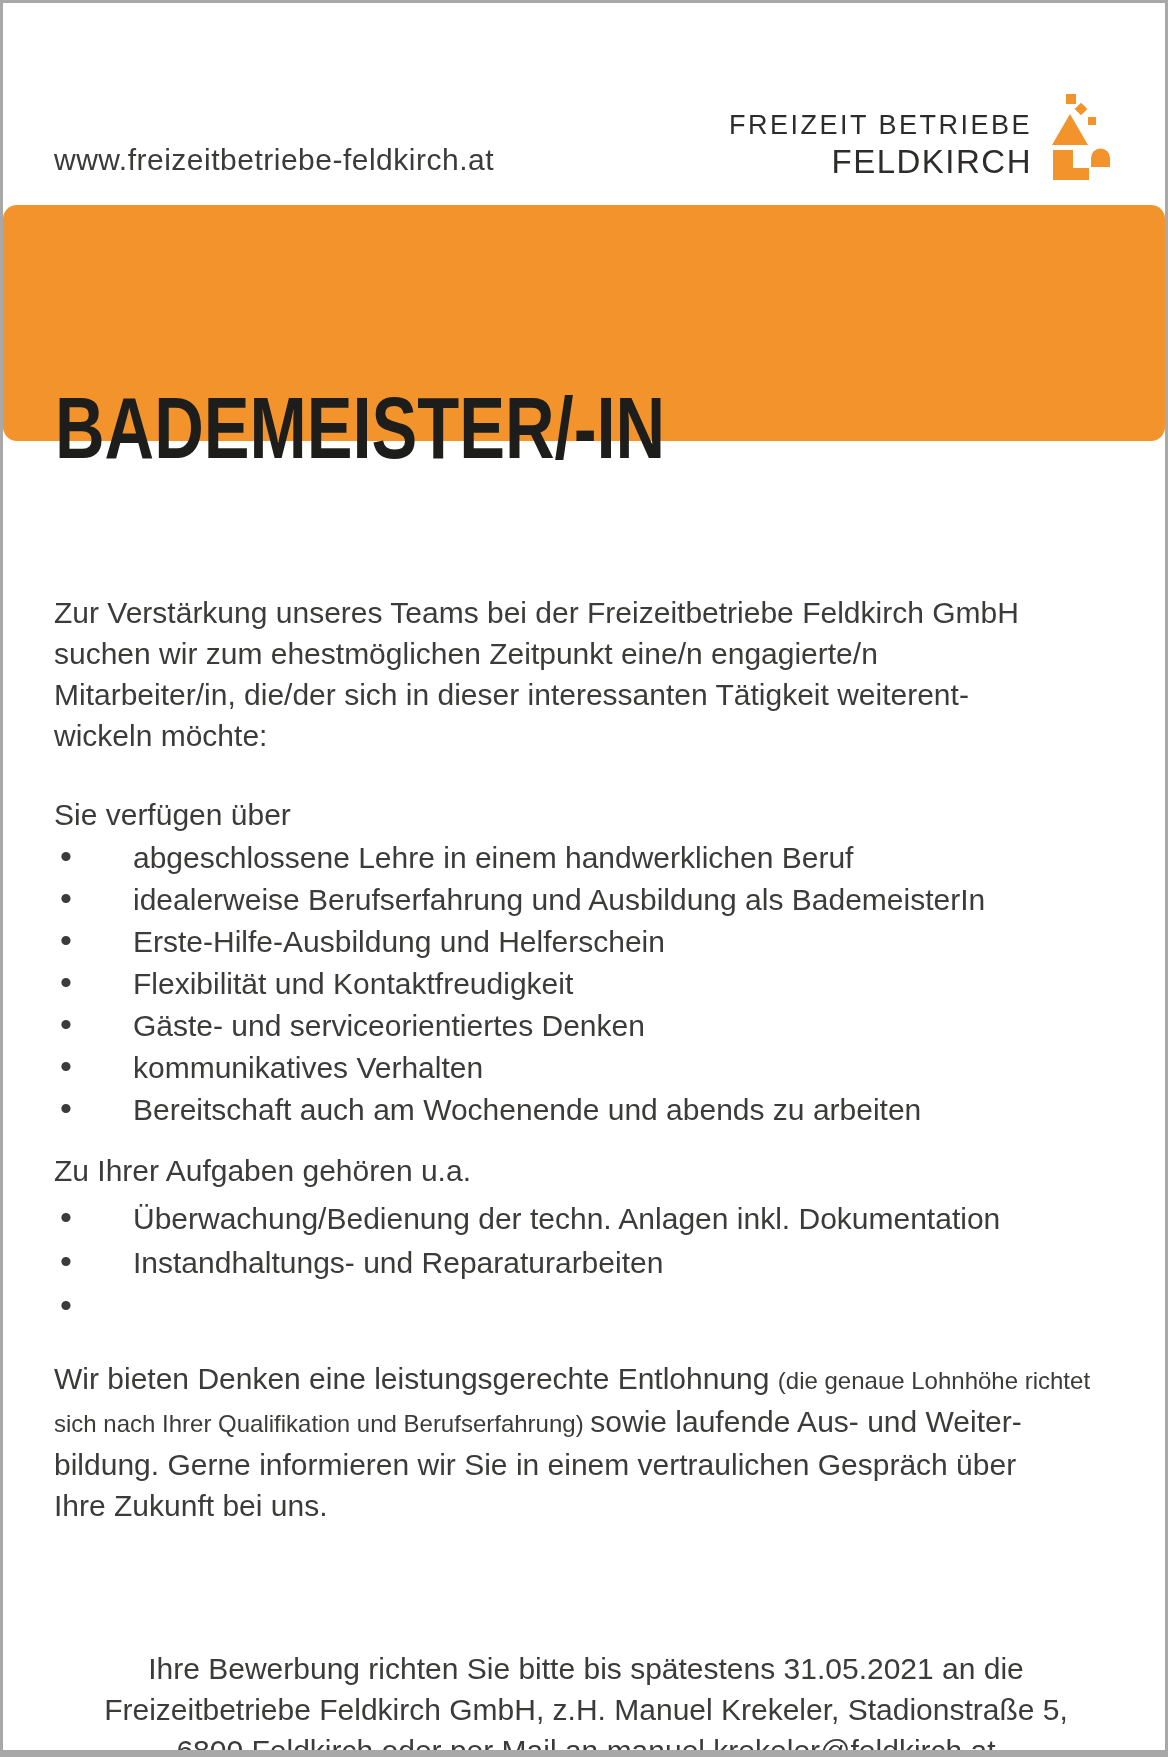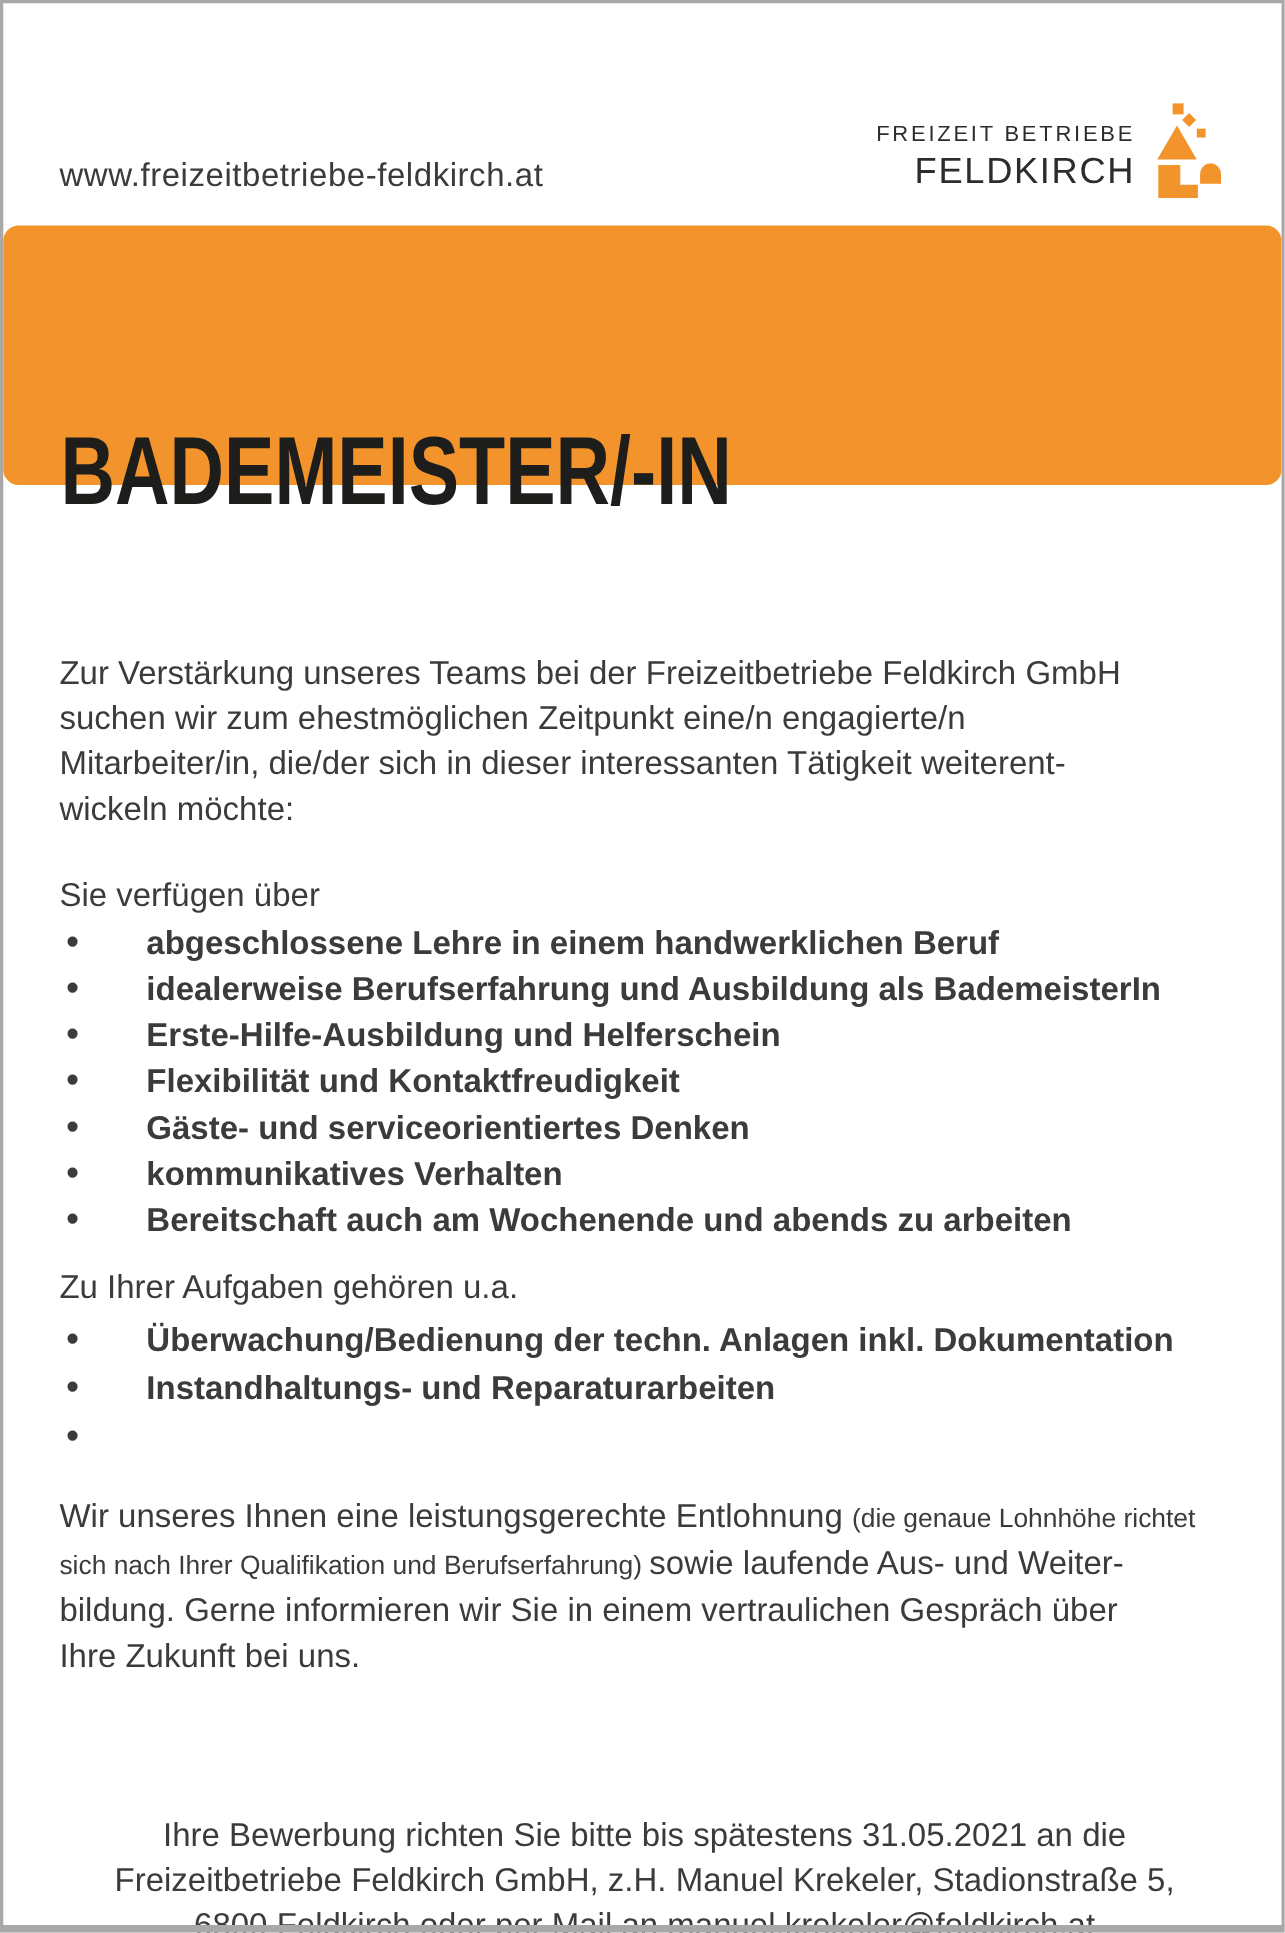--- a/index.html
+++ b/index.html
@@ -22,21 +22,21 @@
   
   .url {
     position:absolute; left:54px; top:143px;
     font-size:30px; letter-spacing:0.5px;
     white-space:nowrap;
   }
   .logo-text {
     position:absolute; right:136px; top:112px;
     text-align:right; color:#2D2C2B; line-height:1;
   }
-  .logo-line1 { font-size:20px; letter-spacing:2.5px; font-weight:400; white-space:nowrap; }
+  .logo-line1 { font-size:27px; letter-spacing:2.5px; font-weight:400; white-space:nowrap; }
   .logo-line2 { font-size:33px; letter-spacing:1.5px; font-weight:normal; margin-top:6px; white-space:nowrap; }
   .logo-icon { position:absolute; left:1040px; top:88px; width:70px; height:95px; }
   .logo-icon path, .logo-icon rect, .logo-icon polygon { fill:var(--orange, #F3932C); }
   
   .banner {
     position:absolute; left:3px; right:3px; top:205px; height:236px;
     background:var(--orange, #F3932C);
     border-radius:14px;
   }
   .banner h1 {
@@ -58,21 +58,21 @@
   #qual-list    { top:836px; }
   #qual-list .li { line-height:40px; }
   #tasks-heading{ top:1150px; }
   #tasks-list   { top:1196px; }
   #tasks-list .li { line-height:42px; }
   #offer        { top:1358px; }
   #application  { top:1648px;text-align:center; }
   .li { display:flex; align-items:baseline; }
   .bullet { margin-left:6px; width:73px; flex:0 0 73px; }
   .bullet::before { content:"\2022"; font-size:34px; }
-  .li-text { white-space:nowrap;font-weight:bold; }
+  .li-text { white-space:nowrap; }
   .small { font-size:24px; }
 </style>
 </head>
 <body>
 
 <div class="frame"></div>
 
 <header>
   <div class="url">www.freizeitbetriebe-feldkirch.at</div>
 
@@ -147,21 +147,21 @@
     <div class="li">
       <span class="bullet"></span>
       <span class="li-text">Instandhaltungs- und Reparaturarbeiten</span>
     </div>
     <div class="li">
       <span class="bullet"></span>
     </div>
   </div>
 
   <div class="text" id="offer">
-    <div class="line"><span>Wir unseres Ihnen eine leistungsgerechte Entlohnung </span><span class="small">(die genaue Lohnhöhe richtet</span></div>
+    <div class="line"><span>Wir bieten Denken eine leistungsgerechte Entlohnung </span><span class="small">(die genaue Lohnhöhe richtet</span></div>
     <div class="line"><span class="small">sich nach Ihrer Qualifikation und Berufserfahrung) </span><span>sowie laufende Aus- und Weiter-</span></div>
     <div class="line">bildung. Gerne informieren wir Sie in einem vertraulichen Gespräch über</div>
     <div class="line">Ihre Zukunft bei uns.</div>
   </div>
 
   <div class="text" id="application">
     <div class="line">Ihre Bewerbung richten Sie bitte bis spätestens 31.05.2021 an die</div>
     <div class="line">Freizeitbetriebe Feldkirch GmbH, z.H. Manuel Krekeler, Stadionstraße 5,</div>
     <div class="line">6800 Feldkirch oder per Mail an manuel.krekeler@feldkirch.at</div>
   </div>

